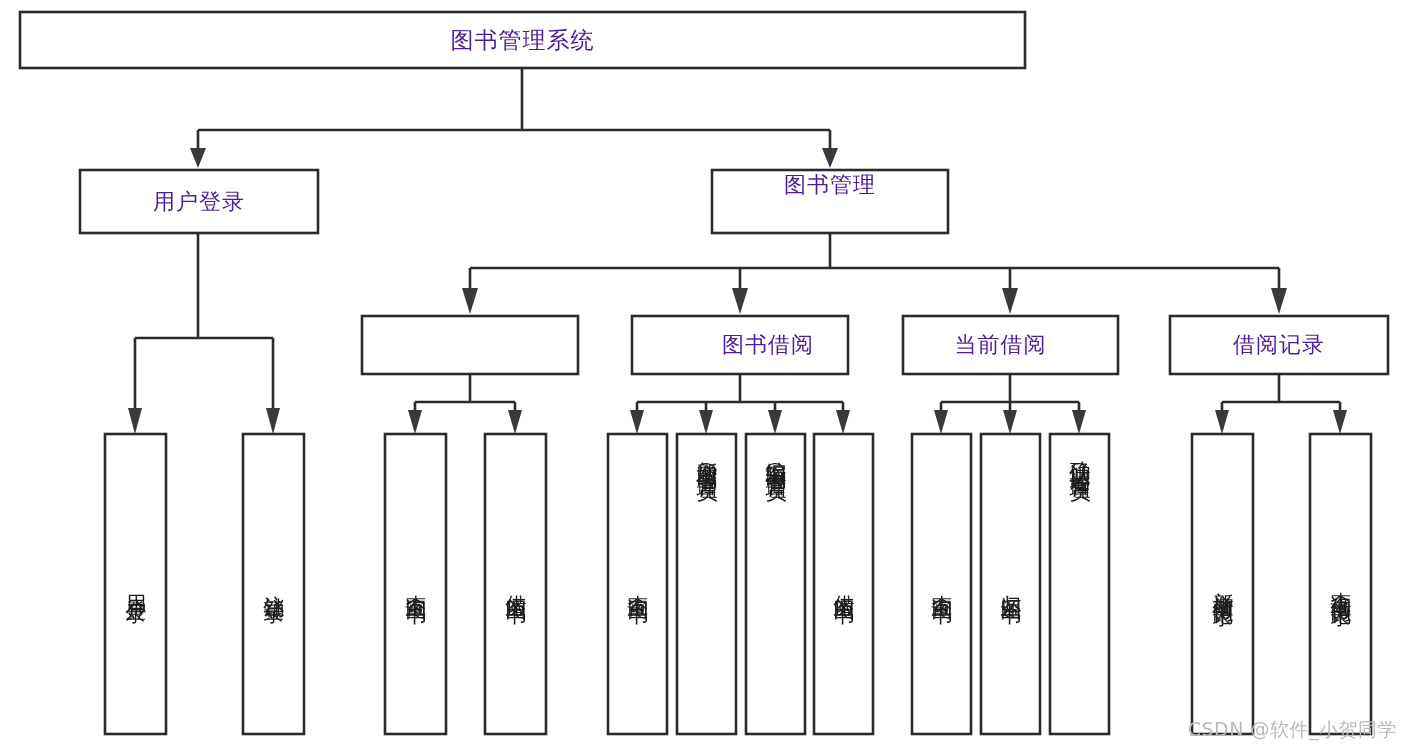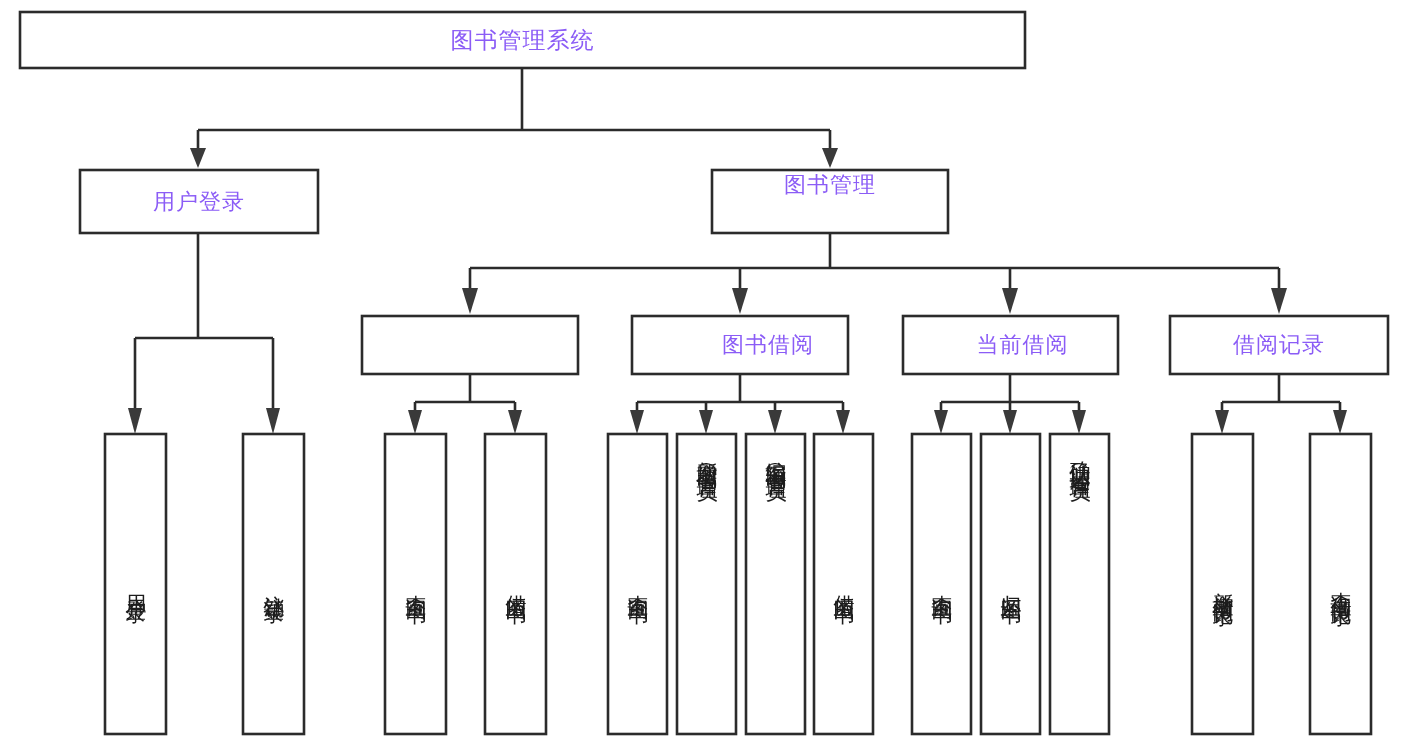--- a/index.html
+++ b/index.html
@@ -63,21 +63,21 @@
   .hlabel-holder {
     position: absolute;
     display: flex;
     align-items: center;
     justify-content: center;
     pointer-events: none;
   }
   .htext {
     font-family: Liberation Mono, monospace;
     font-size: 22px;
-    color: #8b5cf6;
+    color: #4c1d95;
     white-space: nowrap;
     letter-spacing: 1px;
   }
   .htext.root {
     font-size: 23px;
   }
   #watermark {
     position: absolute;
     right: 8px;
     bottom: 4px;
@@ -210,21 +210,21 @@
 
   <div class="hlabel-holder" style="left:712px; top:153px; width:236px; height:64px;">
     <span class="htext">图书管理</span>
   </div>
 
 
   <div class="hlabel-holder" style="left:632px; top:316px; width:216px; height:58px;margin-left:28px;">
     <span class="htext">图书借阅</span>
   </div>
 
-  <div class="hlabel-holder" style="left:903px; top:316px; width:215px; height:58px;padding-left:12px;">
+  <div class="hlabel-holder" style="left:881px; top:316px; width:215px; height:58px;padding-left:12px;">
     <span class="htext">当前借阅</span>
   </div>
 
   <div class="hlabel-holder" style="left:1170px; top:316px; width:218px; height:58px;">
     <span class="htext">借阅记录</span>
   </div>
 
   <div class="vlabel-holder" style="left:105px; top:434px; width:61px; height:300px; align-items:center;">
     <span class="vtext">用户登录</span>
   </div>
@@ -262,14 +262,15 @@
     <span class="vtext">确认归还（管理员）</span>
   </div>
 
   <div class="vlabel-holder" style="left:1192px; top:434px; width:61px; height:300px; align-items:center;">
     <span class="vtext">新增借阅记录</span>
   </div>
   <div class="vlabel-holder" style="left:1310px; top:434px; width:61px; height:300px; align-items:center;">
     <span class="vtext">查询借阅记录</span>
   </div>
 
+  <div id="watermark">CSDN @软件_小贺同学</div>
 
 </div>
 
 </body></html>

